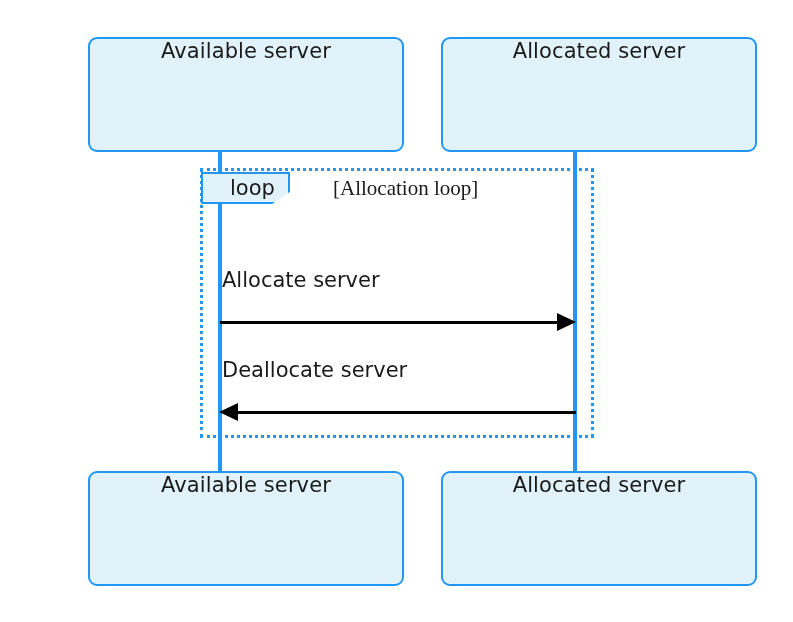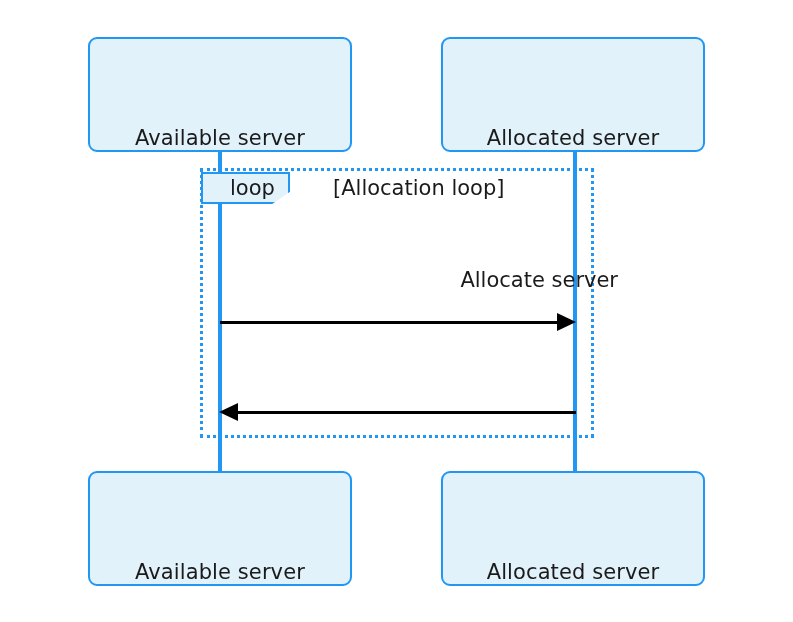--- a/index.html
+++ b/index.html
@@ -17,27 +17,27 @@
     position: relative;
     width: 793px;
     height: 622px;
     background: #ffffff;
   }
 
   
   .participant {
     position: absolute;
     box-sizing: border-box;
-    width: 264px;
+    width: 316px;
     height: 115px;
     background: #e1f2fb;
     border: 2px solid #2196f3;
     border-radius: 9px;
     display: flex;
-    align-items: flex-end;
+    align-items: flex-start;
     justify-content: center;
     z-index: 5;
   }
   .participant .plabel {
     font-size: 21px;
     color: #1a1a1a;
     letter-spacing: 0.1px;
     white-space: nowrap;
   }
   #p-avail-top   { left: 88px;  top: 37px; }
@@ -95,31 +95,31 @@
   }
   #loop-guard {
     position: absolute;
     left: 333px;
     top: 174px;
     font-size: 21px;
     color: #1a1a1a;
     line-height: 28px;
     z-index: 8;
     white-space: nowrap;
+    font-family: Liberation Serif, serif;
   }
 
   
   .msg-label {
     position: absolute;
     font-size: 21px;
     color: #1a1a1a;
-    text-align: right;
+    text-align: left;
     white-space: nowrap;
     z-index: 8;
-    margin-left: 44px;
   }
   .msg-line {
     position: absolute;
     height: 3px;
     background: #000000;
     z-index: 8;
   }
   .arrowhead {
     position: absolute;
     width: 0;
@@ -157,20 +157,21 @@
 
   <div id="loop-frame"></div>
   <div id="loop-tab"></div>
   <div id="loop-tab-label">loop</div>
   <div id="loop-guard">[Allocation loop]</div>
 
   <div class="msg-label" id="msg1-label">Allocate server</div>
   <div class="msg-line" id="msg1-line"></div>
   <div class="arrowhead right" id="msg1-head"></div>
 
+  <div class="msg-label" id="msg2-label">Deallocate server</div>
   <div class="msg-line" id="msg2-line"></div>
   <div class="arrowhead left" id="msg2-head"></div>
 
   <div class="participant" id="p-avail-top">
     <span class="plabel">Available server</span>
   </div>
   <div class="participant" id="p-alloc-top">
     <span class="plabel">Allocated server</span>
   </div>
 

